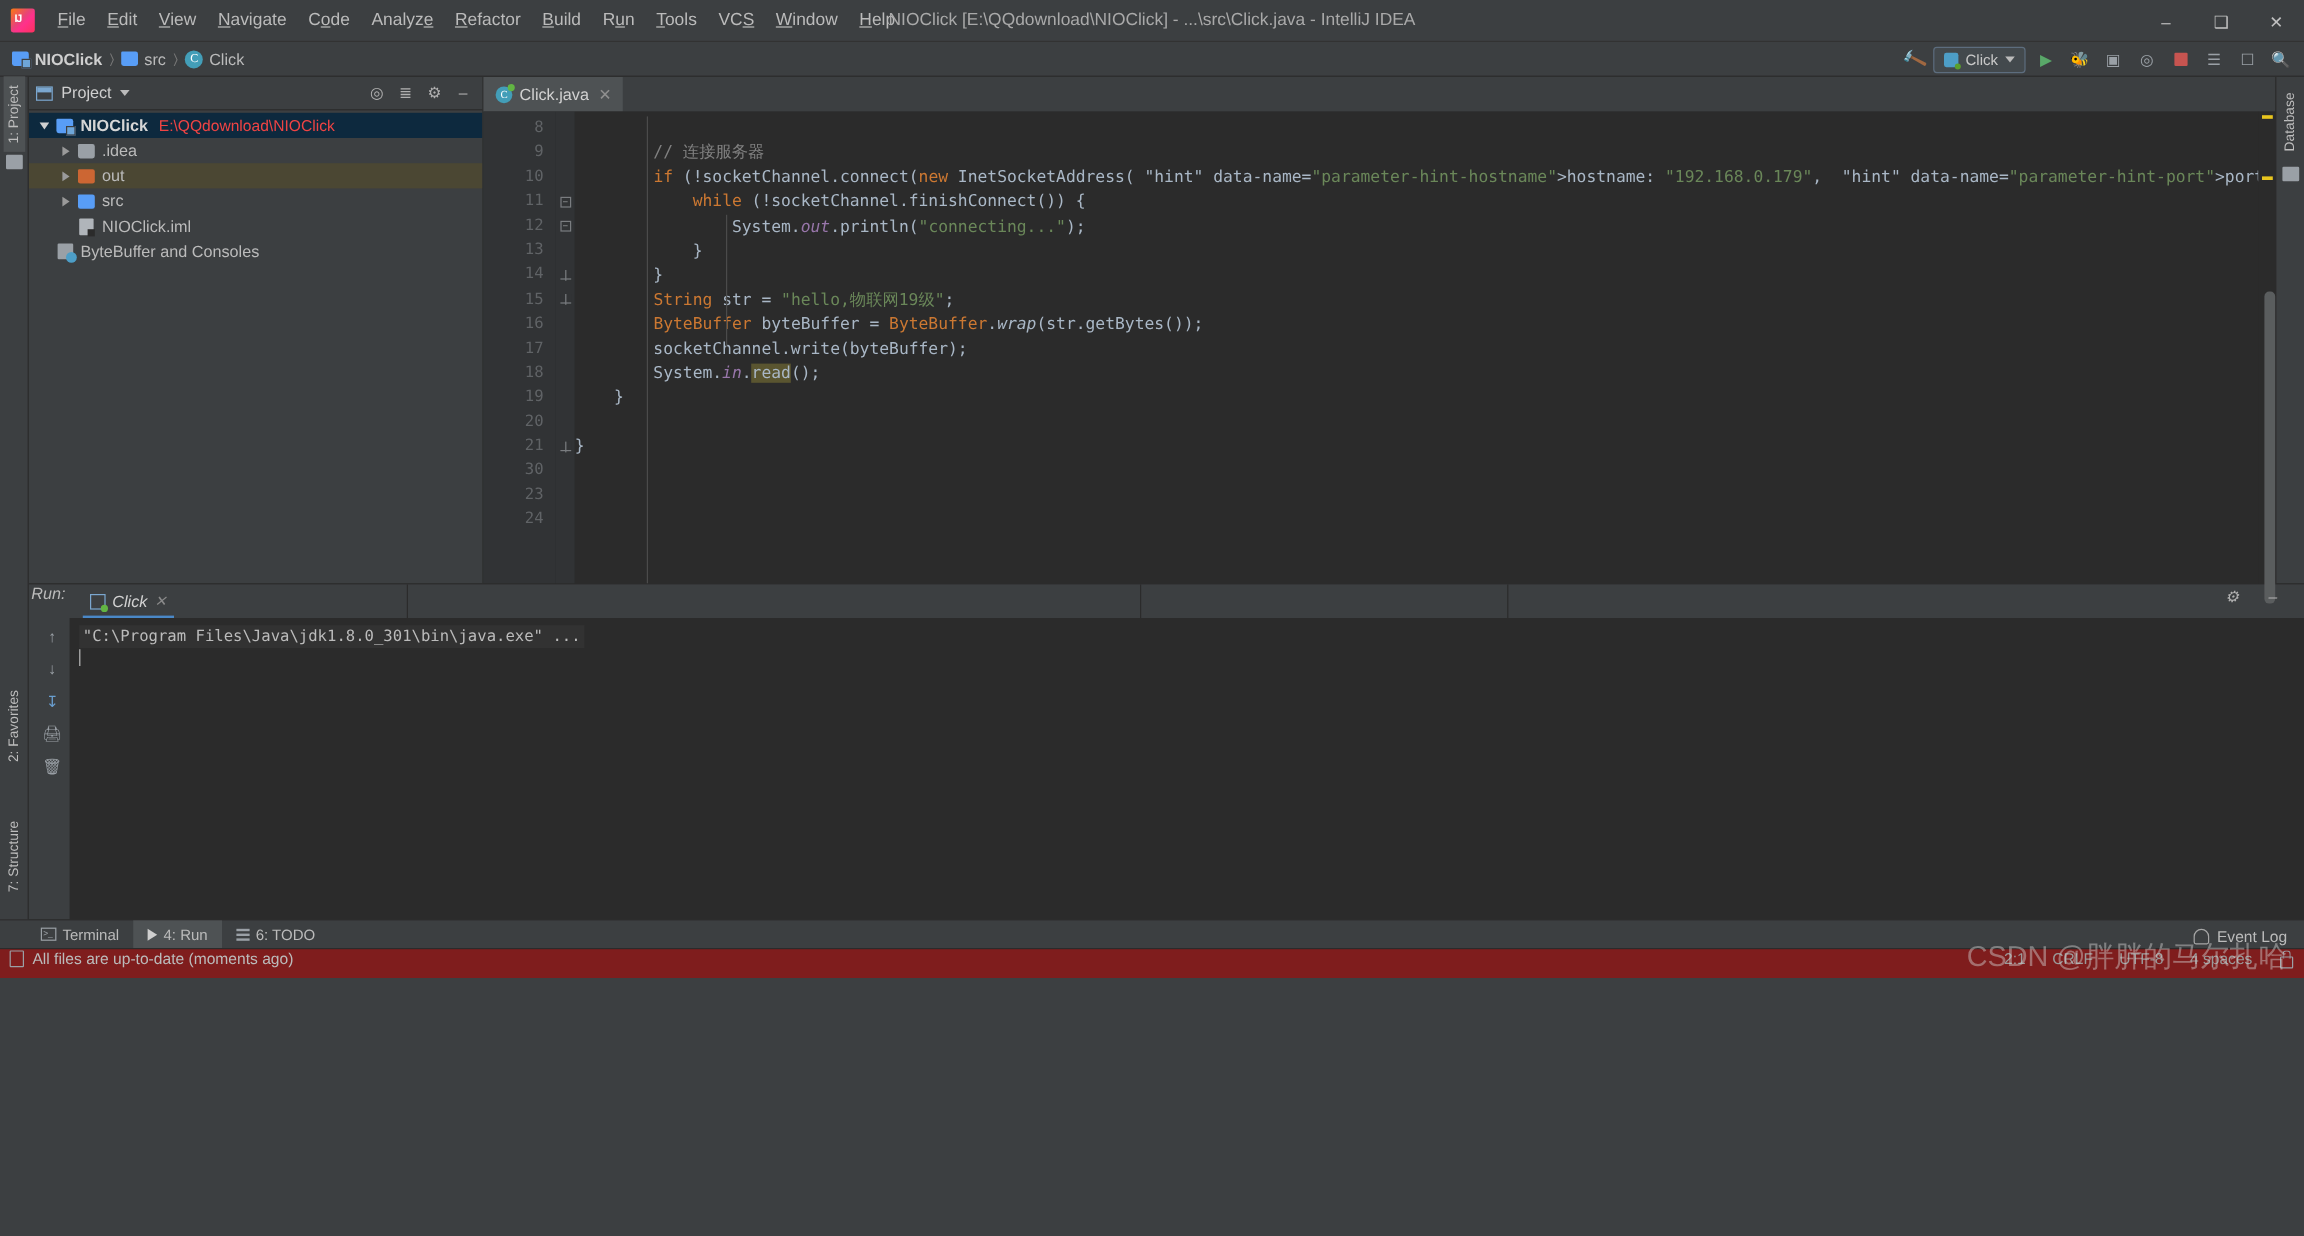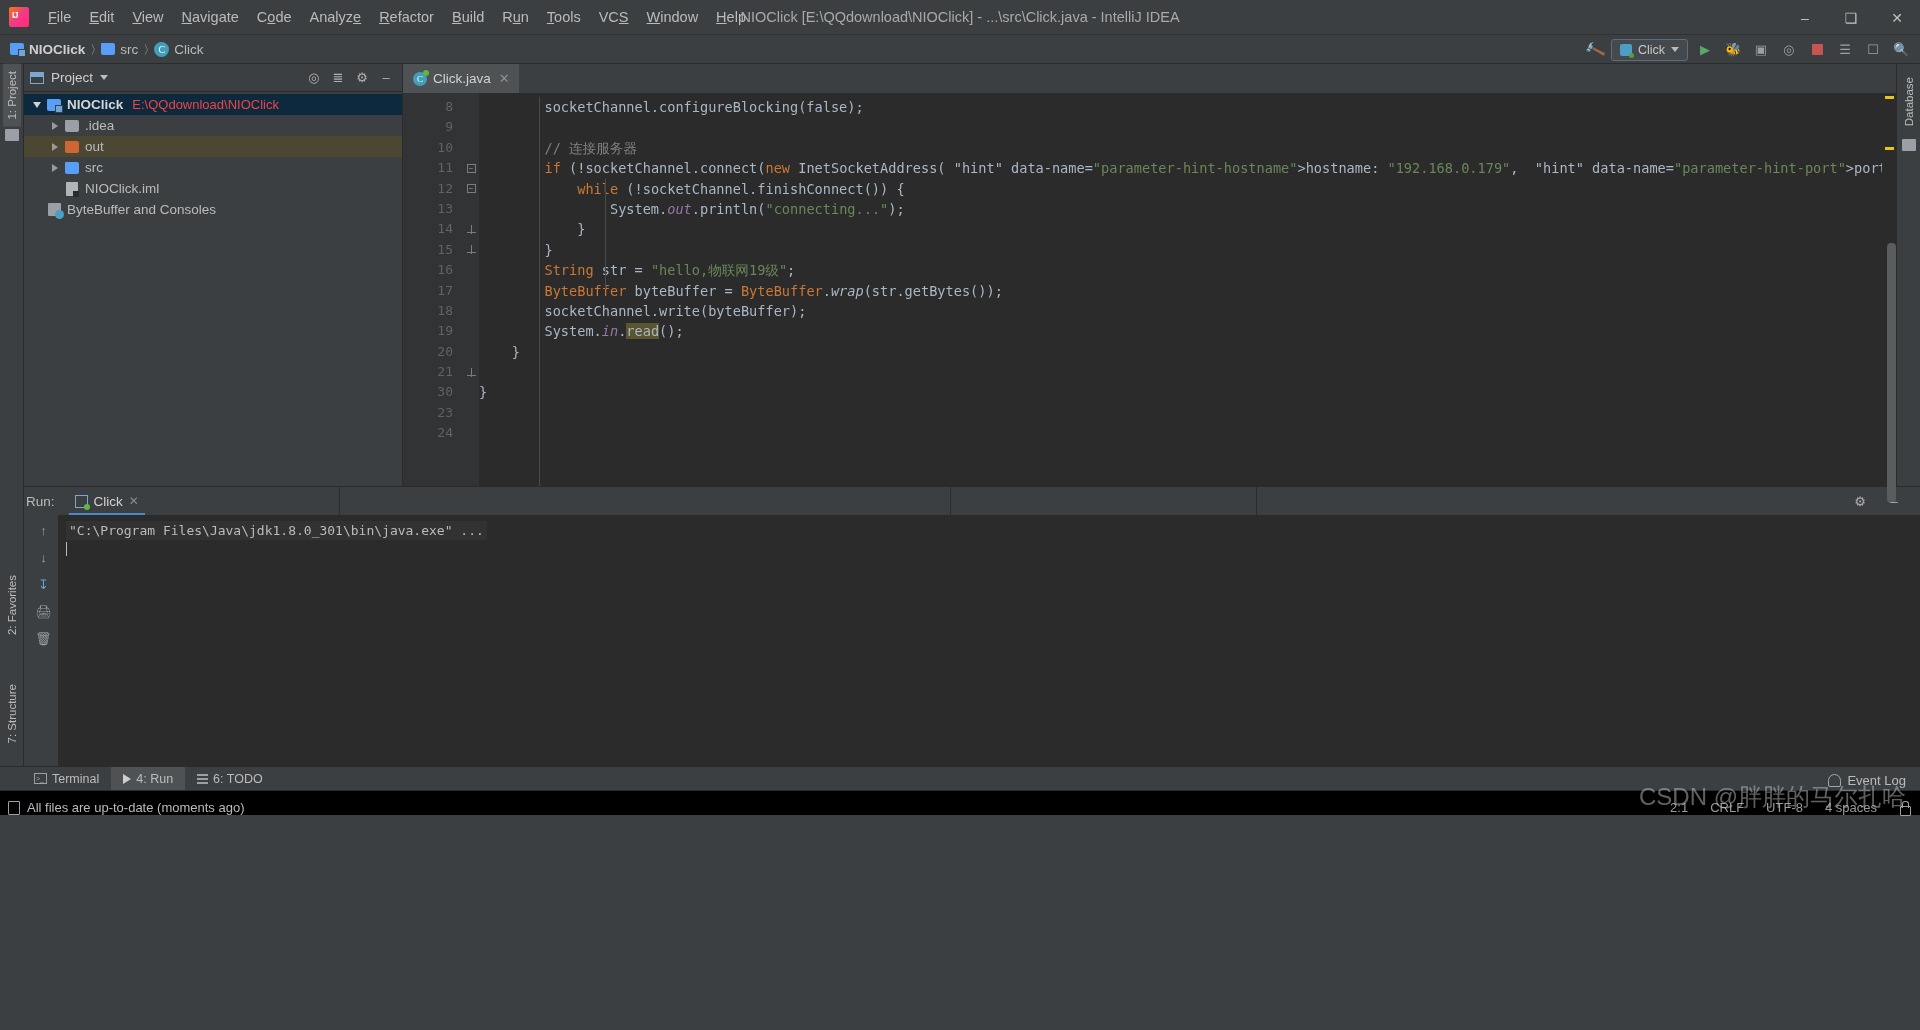--- a/index.html
+++ b/index.html
@@ -173,21 +173,21 @@
   .mk { position:absolute; right:2px; width:9px; height:3px;}
   .editor-scrollbar { position:absolute; right:0; width:9px; background:#5a5d5e; border-radius:4px; }
 
   
   .rstrip { width: 24px; background:#3c3f41; flex:0 0 24px; border-left:1px solid #2b2b2b;
             display:flex; flex-direction:column; align-items:center;}
 
   
   .runpanel { height: 280px; flex: 0 0 280px; background:#3c3f41; display:flex; flex-direction:column;
               border-top:1px solid #2b2b2b;}
-  .run-header { height:28px; display:flex; align-items:center; flex:0 0 28px; position:relative; }
+  .run-header { height:28px; display:flex; align-items:flex-start; flex:0 0 28px; position:relative;font-style:italic; }
   .run-label { font-size:13.5px; color:#bbbbbb; padding:0 10px 0 26px;}
   .run-tab {
     height:28px; display:flex; align-items:center; gap:6px; padding:0 10px; font-size:13.5px;
     color:#d2d2d2; position:relative;
   }
   .run-tab.active::after{content:"";position:absolute;left:4px;right:4px;bottom:0;height:2px;background:#4a88c7;}
   .run-tab .ric{width:13px;height:13px;border:1.5px solid #7ba7cf;background:#3c3f41;position:relative;}
   .run-tab .ric::after{content:"";position:absolute;right:-3px;bottom:-3px;width:6px;height:6px;border-radius:50%;background:#62b543;}
   .run-tab .x{color:#8a8a8a;font-size:12px;}
   .run-hdr-sep { width:1px; background:#2b2b2b; height:28px; }
@@ -207,21 +207,21 @@
   
   .bottomtabs { height:24px; flex:0 0 24px; background:#3c3f41; display:flex; align-items:center;
                 padding-left:22px; border-top:1px solid #2b2b2b;}
   .btab { display:flex; align-items:center; gap:5px; font-size:12.5px; color:#bbbbbb; padding:0 12px; height:24px;}
   .btab.active { background:#4e5254; }
   .ic-term { width:13px;height:11px;border:1px solid #9aa0a6; font-size:7px; color:#9aa0a6; line-height:9px; padding-left:1px;}
   .ic-play { width:0;height:0;border-top:5px solid transparent;border-bottom:5px solid transparent;border-left:8px solid #cfcfcf; position:relative;}
   .ic-todo { display:flex;flex-direction:column;gap:2px;}
   .ic-todo i{display:block;width:11px;height:2px;background:#9aa0a6;}
 
-  .statusbar { height:25px; flex:0 0 25px; background:#000000; display:flex; align-items:flex-end;
+  .statusbar { height:25px; flex:0 0 25px; background:#7f1d1d; display:flex; align-items:flex-start;
                font-size:13px; color:#bbbbbb; border-top:1px solid #2b2b2b; position:relative; padding-left:8px;}
   .sb-left { display:flex; align-items:center; gap:7px;}
   .ic-doc { width:12px;height:14px;border:1.5px solid #9aa0a6; border-radius:1px;}
   .sb-right { position:absolute; right:10px; display:flex; align-items:center; gap:22px; font-size:13px; color:#9a9a9a;}
   .lock { width:11px;height:13px;position:relative;}
   .lock::before{content:"";position:absolute;left:1px;top:5px;width:9px;height:8px;border:1.4px solid #9aa0a6;border-radius:1px;}
   .lock::after{content:"";position:absolute;left:3px;top:0px;width:5px;height:6px;border:1.4px solid #9aa0a6;border-bottom:none;border-radius:3px 3px 0 0;}
 
   .eventlog { position:absolute; right:14px; bottom:27px; display:flex; align-items:center; gap:6px;
               font-size:13px; color:#bbbbbb;}
@@ -434,21 +434,20 @@
                 <div class="fold">
                   <span class="foldmark end"></span>
                 </div>
                 <div class="fold"></div>
                 <div class="fold"></div>
                 <div class="fold"></div>
               </div>
             <div class="codearea" id="codearea">
               <div class="indentguide" style="left:60px; height:430px;"></div>
               <div class="indentguide" style="left:126px; top:86px; height:110px;"></div>
-            <div class="cline">        socketChannel.configureBlocking(false);</div>
                 <div class="cline">&nbsp;</div>
                 <div class="cline"><span class="cmt">        // 连接服务器</span></div>
                 <div class="cline">        <span class="kw">if</span> (!socketChannel.connect(<span class="kw">new</span> InetSocketAddress( <span class="&lt;span">"hint"</span> data-name=<span class="str">"parameter-hint-hostname"</span>&gt;hostname: <span class="str">"192.168.0.179"</span>,  <span class="&lt;span">"hint"</span> data-name=<span class="str">"parameter-hint-port"</span>&gt;port: ))) {</div>
                 <div class="cline">            <span class="kw">while</span> (!socketChannel.finishConnect()) {</div>
                 <div class="cline">                System.<span class="fld">out</span>.println(<span class="str">"connecting..."</span>);</div>
                 <div class="cline">            }</div>
                 <div class="cline">        }</div>
                 <div class="cline">        <span class="kw">String</span> str = <span class="str">"hello,物联网19级"</span>;</div>
                 <div class="cline">        <span class="kw">ByteBuffer</span> byteBuffer = <span class="kw">ByteBuffer</span>.<span class="ital">wrap</span>(str.getBytes());</div>
                 <div class="cline">        socketChannel.write(byteBuffer);</div>

